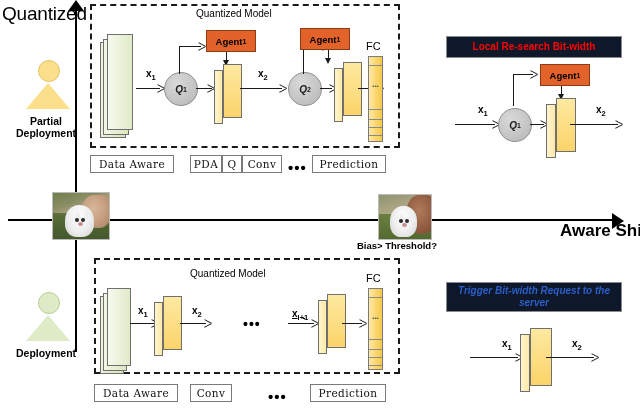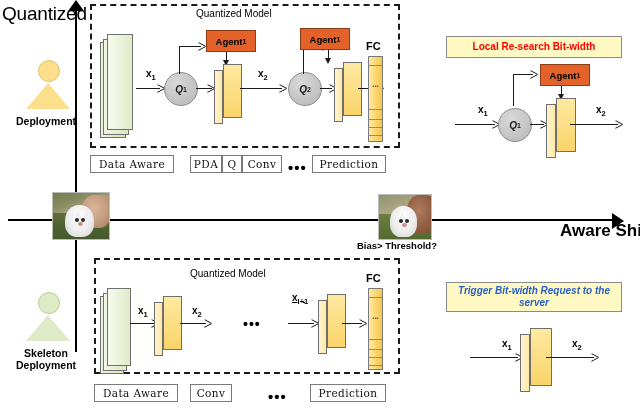--- a/index.html
+++ b/index.html
@@ -105,29 +105,29 @@
 
   
   .chip{position:absolute;border:1.6px solid #7a7a7a;background:#fff;
      font-family:"DejaVu Serif", serif;font-size:10.5px;color:#111;
      display:flex;align-items:center;justify-content:center;box-sizing:border-box;
      letter-spacing:0.4px;}
 
   .ellipsis{position:absolute;font-size:15px;font-weight:bold;letter-spacing:1px;line-height:1;}
 
   
-  .callout{position:absolute;background:#fef9c3;border:1.3px solid #8b8b8b;
+  .callout{position:absolute;background:#0f172a;border:1.3px solid #8b8b8b;
      display:flex;align-items:center;justify-content:center;text-align:center;
      font-size:10px;font-weight:bold;box-sizing:border-box;line-height:1.25;}
   .callout.red{color:#ff0000;}
   .callout.blue{color:#2a5fc8;font-style:italic;}
 
   .caption{position:absolute;font-size:9.5px;font-weight:bold;}
   .qm-label{position:absolute;font-size:10px;font-weight:500;}
-  .fc-label{position:absolute;font-size:11px;font-weight:bold;}
+  .fc-label{position:absolute;font-size:11px;font-weight:normal;}
 
   
   .fcbar{position:absolute;background:linear-gradient(90deg,#ffe9a8 0%,#fbd468 60%,#f5c84f 100%);
      border:1px solid #7a7a7a;box-sizing:border-box;}
   .fcbar .sep{position:absolute;left:0;width:100%;height:1px;background:#8a8a8a;}
   .fcbar .dots{position:absolute;left:50%;transform:translateX(-50%);font-size:6px;color:#555;}
 </style>
 </head>
 <body>
 
@@ -139,29 +139,29 @@
 <div class="haxis-head abs"></div>
 
 <div class="t" id="inference-label">Quantized</div>
 <div class="t" id="datashift-label">Aware Shift</div>
 
 <div class="person partial" style="left:26px;top:60px;width:44px;height:50px;">
   <div class="head"></div>
   <div class="body"></div>
 </div>
 <div class="deploy-cap t" style="top:115px;left:0px;">
+  <div>Partial</div>
   <div>Deployment</div>
 </div>
 
 <div class="person skeleton" style="left:26px;top:292px;width:44px;height:50px;">
   <div class="head"></div>
   <div class="body"></div>
 </div>
 <div class="deploy-cap t" style="top:347px;left:0px;">
-  <div>Skeleton</div>
   <div>Deployment</div>
 </div>
 
 <div class="photo" style="left:52px;top:192px;width:56px;height:46px;">
   <div class="sky"></div>
   <div class="ground"></div>
   <div class="hand"></div>
   <div class="cat">
     <div class="ear1"></div>
     <div class="ear2"></div>
@@ -293,21 +293,21 @@
 </div>
 
 <div class="xlab" style="left:192px;top:305px;">
   <span>x</span><sub>2</sub>
 </div>
 <div class="ln" style="left:180px;top:323px;width:26px;height:1.4px;"></div>
 <div class="vhead" style="left:204px;top:319px;"></div>
 
 <div class="ellipsis" style="left:243px;top:317px;font-size:14px;">•••</div>
 
-<div class="xlab" style="left:292px;top:292px;text-decoration:underline;">
+<div class="xlab" style="left:292px;top:308px;text-decoration:underline;">
   <span>x</span><sub>l+1</sub>
 </div>
 <div class="ln" style="left:288px;top:323px;width:26px;height:1.4px;"></div>
 <div class="vhead" style="left:311px;top:319px;"></div>
 
 <div class="abs" style="left:318px;top:292px;width:32px;height:62px;">
   <div class="par" style="left:0;top:8px;width:9px;height:54px;background:linear-gradient(90deg,#fff4cf,#ffe9a8);"></div>
   <div class="par" style="left:9px;top:2px;width:19px;height:54px;background:linear-gradient(180deg,#fde9a0,#fbd46a);"></div>
 </div>
 

